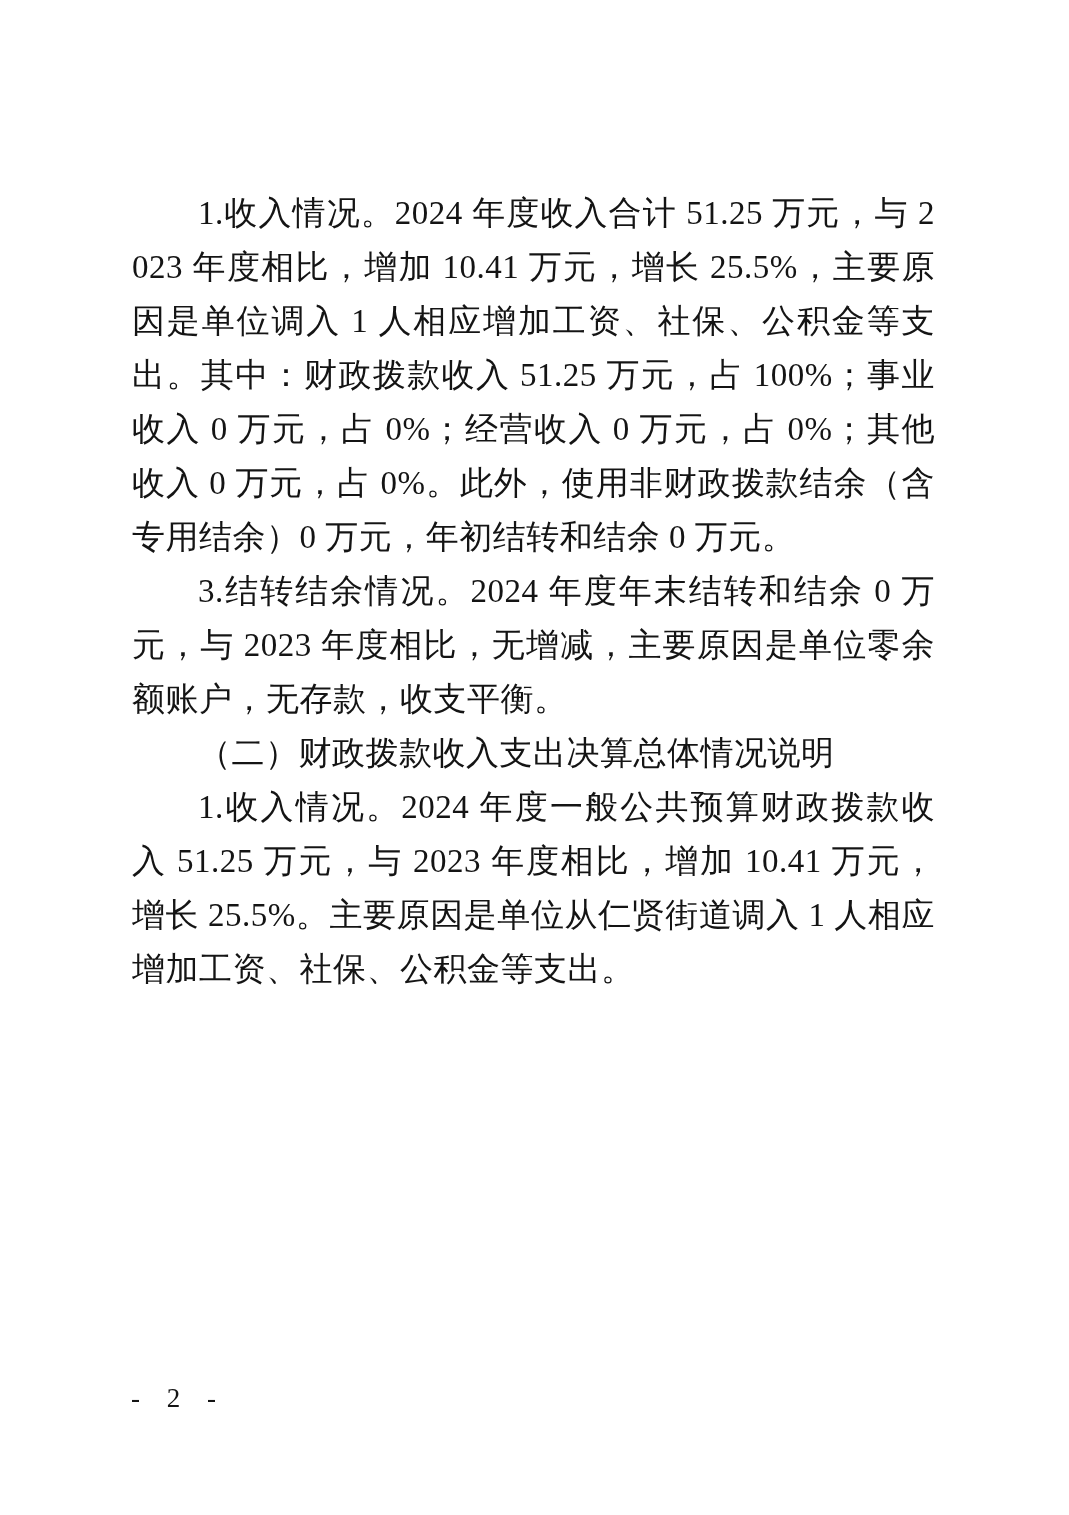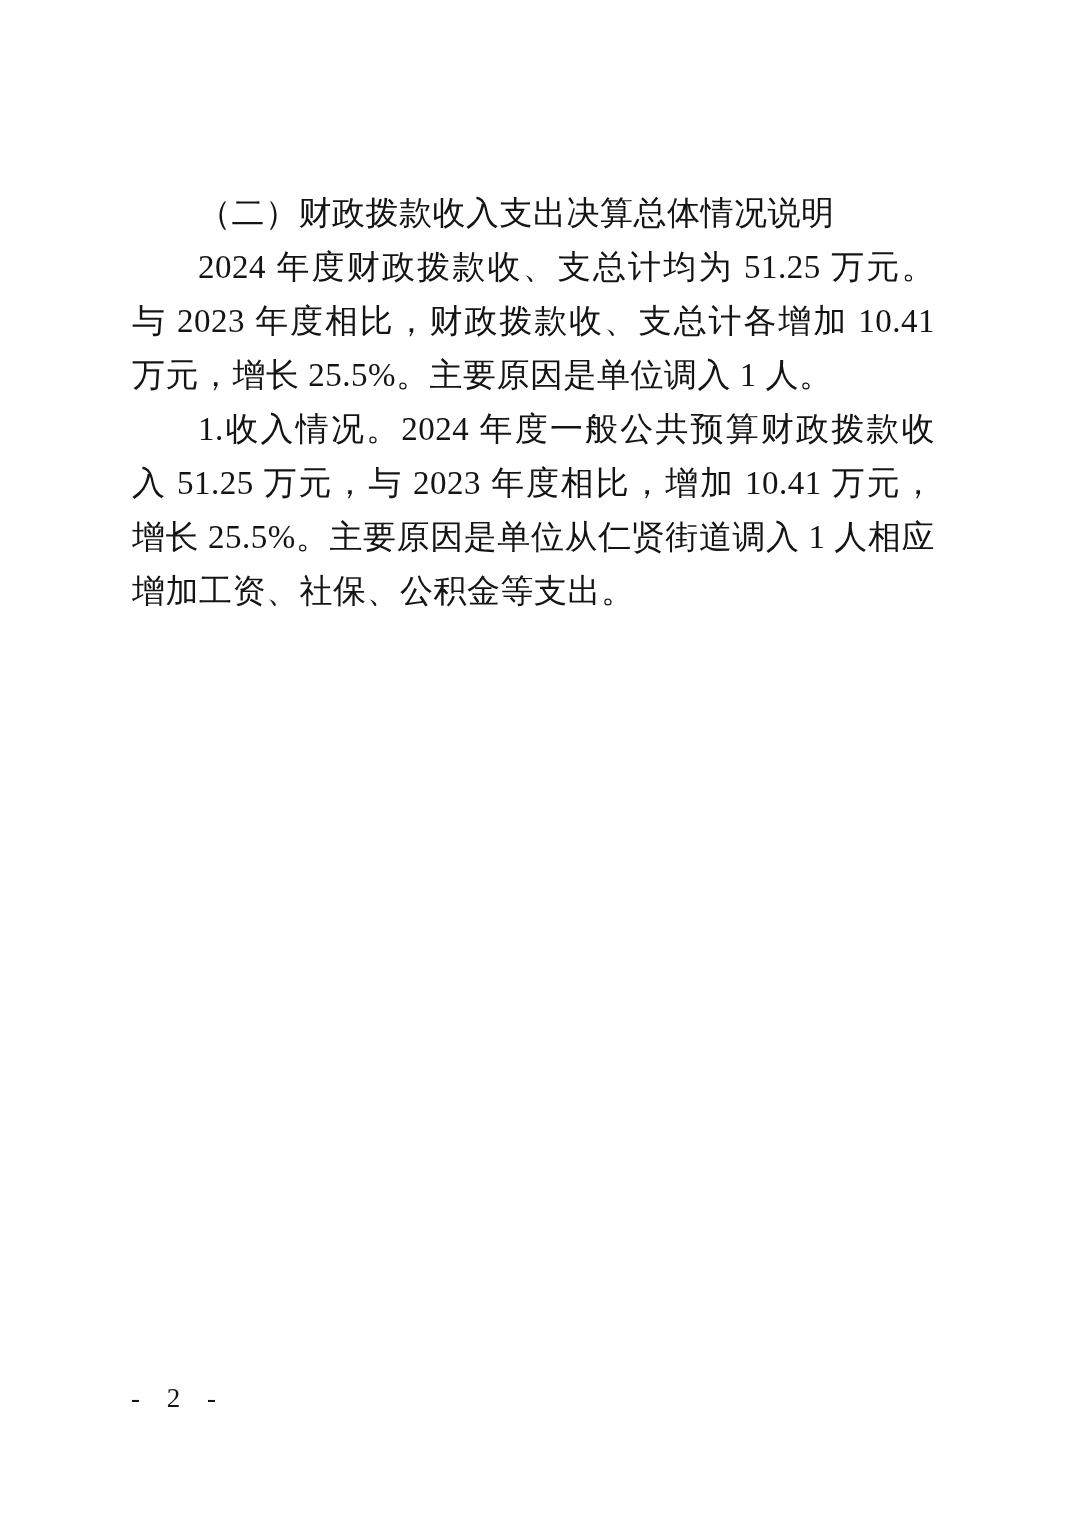--- a/index.html
+++ b/index.html
@@ -45,18 +45,19 @@
     letter-spacing: 10px;
     color: #141414;
     font-family: "Liberation Serif", "DejaVu Serif", serif;
   }
 </style>
 </head>
 <body>
 
 <div class="page">
   <div class="content">
+    <p class="body">1.收入情况。2024 年度收入合计 51.25 万元，与 2023 年度相比，增加 10.41 万元，增长 25.5%，主要原因是单位调入 1 人相应增加工资、社保、公积金等支出。其中：财政拨款收入 51.25 万元，占 100%；事业收入 0 万元，占 0%；经营收入 0 万元，占 0%；其他收入 0 万元，占 0%。此外，使用非财政拨款结余（含专用结余）0 万元，年初结转和结余 0 万元。</p>
+    <p class="body">3.结转结余情况。2024 年度年末结转和结余 0 万元，与 2023 年度相比，无增减，主要原因是单位零余额账户，无存款，收支平衡。</p>
     <p class="heading">（二）财政拨款收入支出决算总体情况说明</p>
-    <p class="body">2024 年度财政拨款收、支总计均为 51.25 万元。与 2023 年度相比，财政拨款收、支总计各增加 10.41 万元，增长 25.5%。主要原因是单位调入 1 人。</p>
     <p class="body">1.收入情况。2024 年度一般公共预算财政拨款收入 51.25 万元，与 2023 年度相比，增加 10.41 万元，增长 25.5%。主要原因是单位从仁贤街道调入 1 人相应增加工资、社保、公积金等支出。</p>
   </div>
   <div class="footer">- 2 -</div>
 </div>
 
 </body></html>

